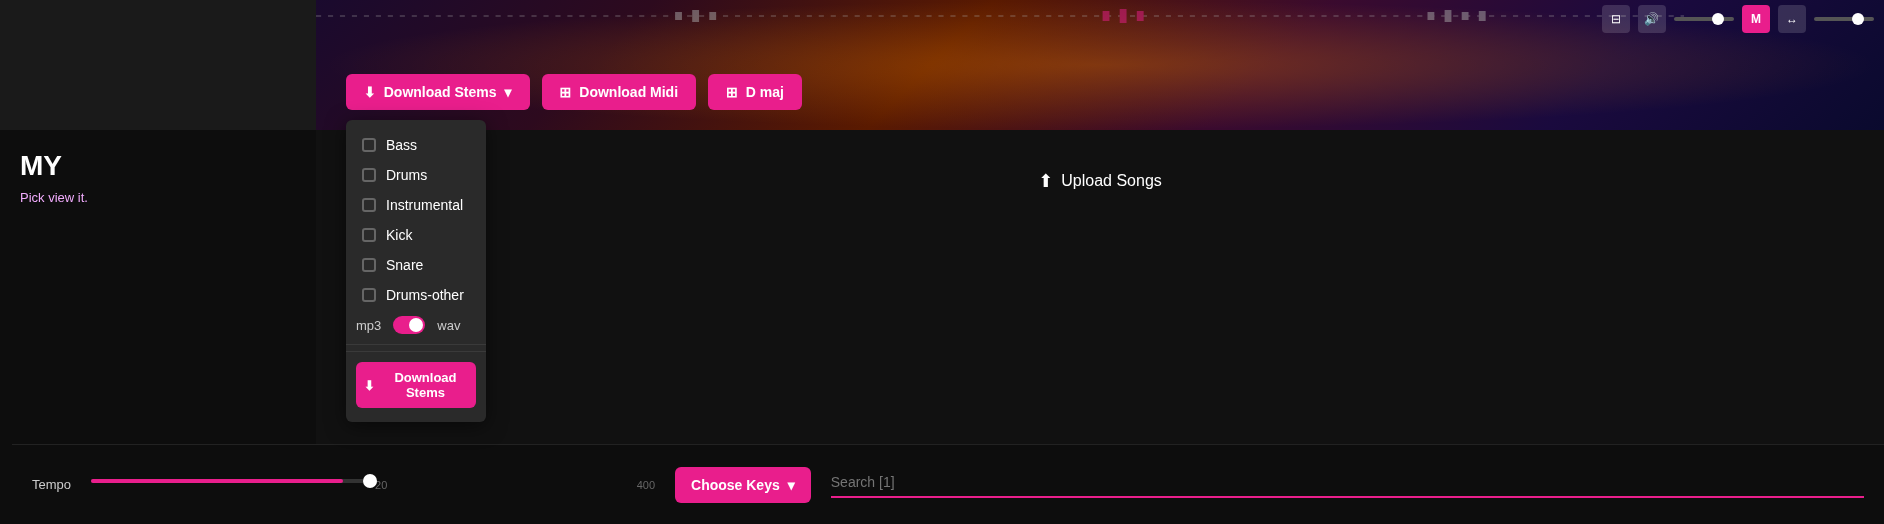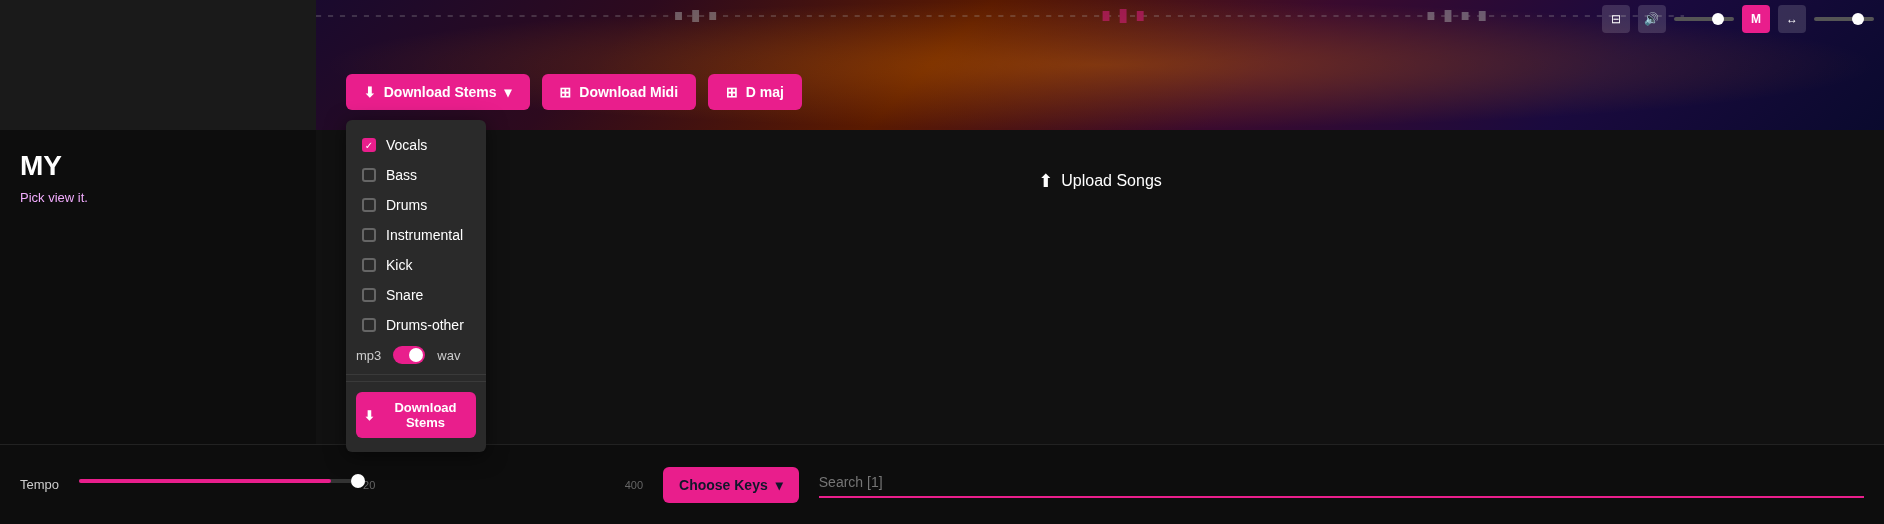--- a/index.html
+++ b/index.html
@@ -242,21 +242,21 @@
       margin-top: 10px;
     }
     .upload-icon {
       font-size: 18px;
     }
 
     
     .bottom-bar {
       position: absolute;
       bottom: 0;
-      left: 0;
+      left: 12px;
       right: 0;
       height: 80px;
       background: #0d0d0d;
       border-top: 1px solid #222;
       display: flex;
       align-items: center;
       padding: 0 20px;
       gap: 20px;
     }
     .tempo-label {
@@ -297,21 +297,21 @@
     }
     .range-labels {
       display: flex;
       justify-content: space-between;
       width: 280px;
       color: #666;
       font-size: 11px;
     }
     .btn-choose-keys {
       background: #e91e8c;
-      color: #0f172a;
+      color: #ffffff;
       border: none;
       border-radius: 6px;
       padding: 10px 16px;
       font-size: 14px;
       font-weight: 600;
       cursor: pointer;
       display: flex;
       align-items: center;
       gap: 8px;
       white-space: nowrap;
@@ -379,24 +379,20 @@
       <span>M</span>
     </div>
     <div class="icon-btn">↔</div>
     <div class="slider-mini"></div>
   </div>
 </div>
 
 <div class="dropdown-panel">
 
   <div class="dropdown-item">
-    <div class="checkbox checked"></div>
-    <span>Vocals</span>
-  </div>
-  <div class="dropdown-item">
     <div class="checkbox"></div>
     <span>Bass</span>
   </div>
   <div class="dropdown-item">
     <div class="checkbox"></div>
     <span>Drums</span>
   </div>
   <div class="dropdown-item">
     <div class="checkbox"></div>
     <span>Instrumental</span>

